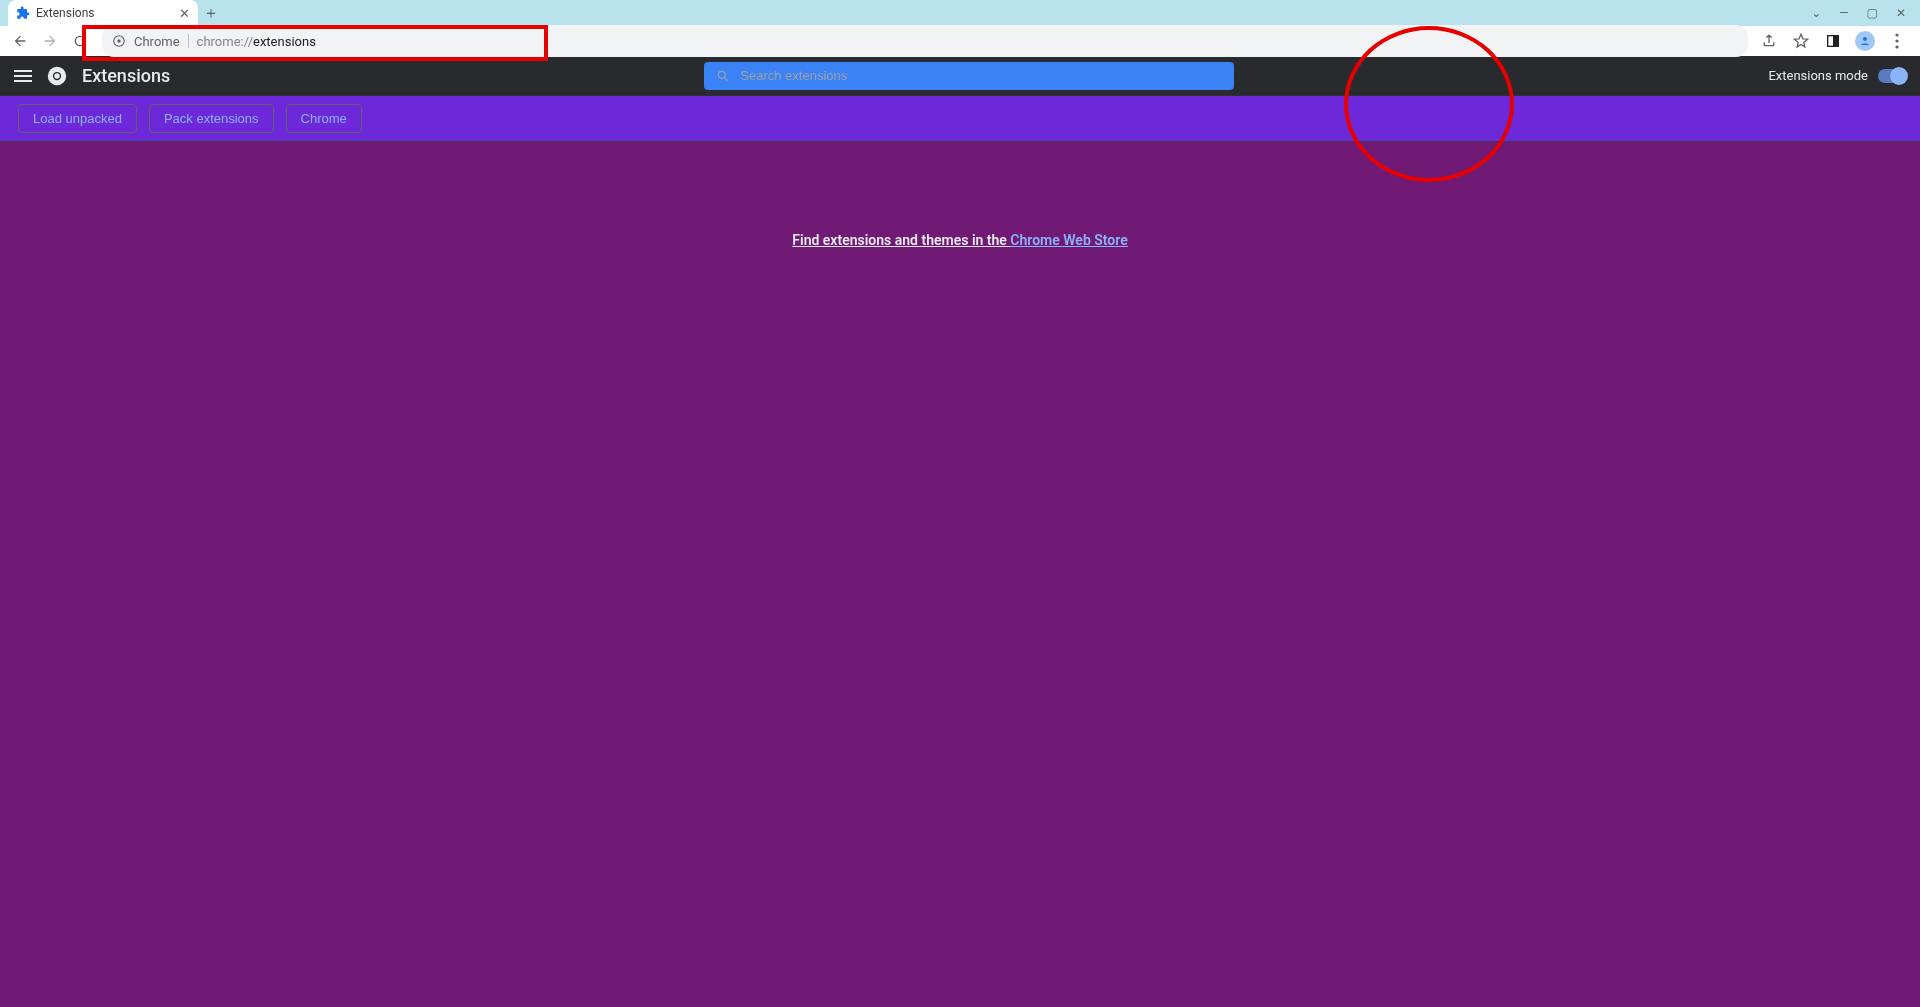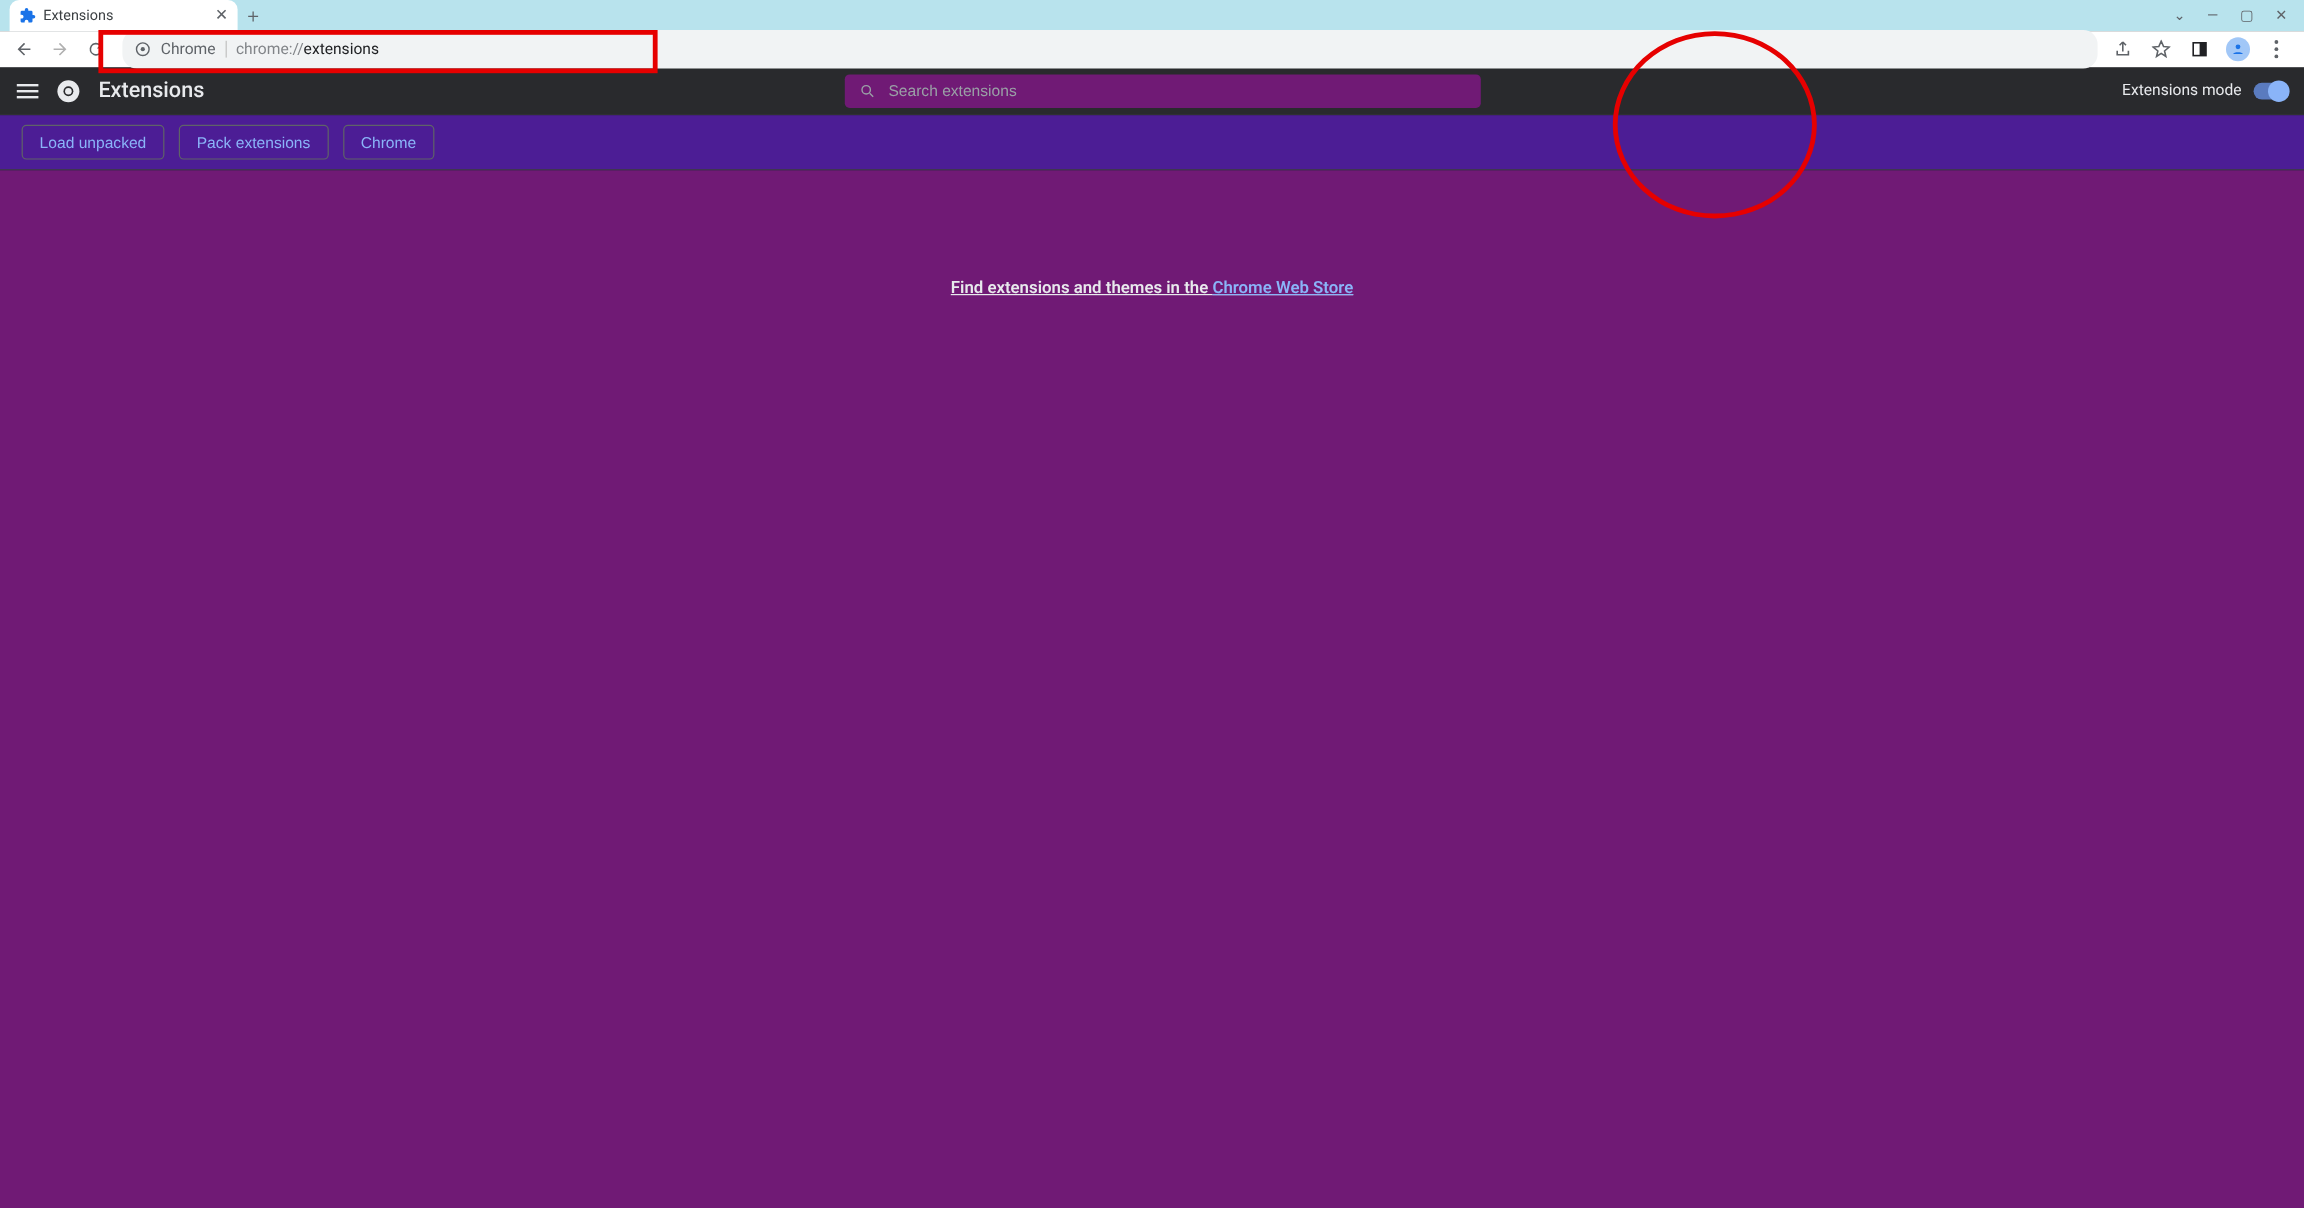--- a/index.html
+++ b/index.html
@@ -89,42 +89,42 @@
     border-bottom: 1px solid #2f3033;
   }
   .menu-icon { display:flex; flex-direction:column; gap:3px; cursor:pointer; width:18px; }
   .menu-icon span { height:2px; background:#e8eaed; width:100%; }
   .chrome-logo { width:22px; height:22px; }
   .ext-title { font-size:18px; font-weight:500; }
   .ext-search {
     flex: 0 0 530px;
     margin-left: auto; margin-right: auto;
     height: 28px;
-    background: #701a75;
+    background: #3b82f6;
     border-radius: 4px;
     display:flex; align-items:center;
     padding: 0 12px; gap:10px;
     color:#9aa0a6;
   }
   .ext-search input {
     background: transparent; border:none; outline:none; color:#e8eaed; font-size:13px; flex:1;
   }
   .ext-search input::placeholder { color:#9aa0a6; }
   .dev-mode { display:flex; align-items:center; gap:10px; color:#e8eaed; font-size:13px; }
   .toggle {
     width:28px; height:14px; background:#5a7bbf; border-radius:8px; position:relative; cursor:pointer;
   }
   .toggle .knob {
     position:absolute; right:-2px; top:-2px; width:18px; height:18px; border-radius:50%; background:#8ab4f8;
   }
 
   
   .dev-toolbar {
     height: 46px;
-    background: #4c1d95;
+    background: #6d28d9;
     display:flex; align-items:center;
     padding: 0 18px; gap:12px;
     border-bottom: 1px solid #3c3d40;
   }
   .dev-btn {
     border: 1px solid #5f6368;
     background: transparent;
     color:#8ab4f8;
     font-size:13px;
     padding: 6px 14px;

